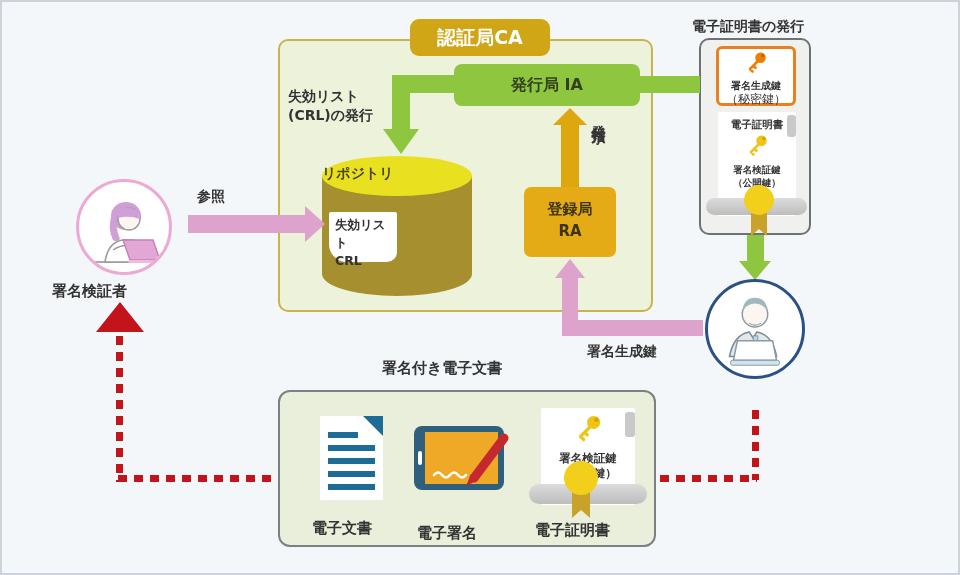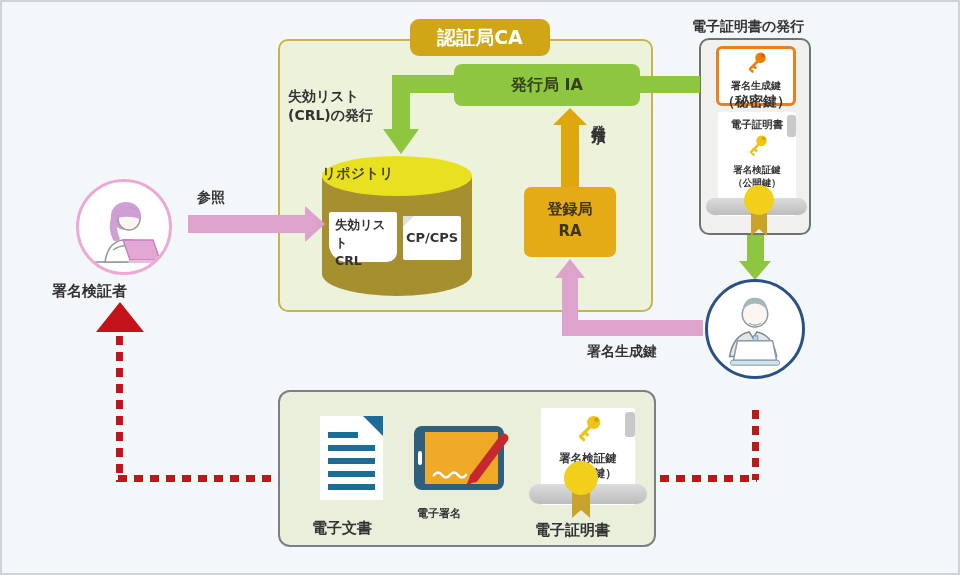--- a/index.html
+++ b/index.html
@@ -67,60 +67,56 @@
     <ellipse cx="75" cy="118" rx="75" ry="22" fill="#a68f2e"></ellipse>
     <rect x="0" y="20" width="150" height="98" fill="#a68f2e"></rect>
     <ellipse cx="75" cy="20" rx="75" ry="20" fill="#e9e11f"></ellipse>
   </svg>
   <div class="abs lbl" style="left:320px;top:162px;width:150px;font-size:14px;color:#4a4415;">リポジトリ</div>
 
   <div class="abs whitecard" style="left:327px;top:210px;width:68px;height:50px;border-radius:2px 2px 10px 18px;padding:4px 0 0 6px;font-size:12.5px;font-weight:700;line-height:1.45;">
     <div>失効リスト</div>
     <div>CRL</div>
   </div>
-  <div class="abs whitecard" style="left:401px;top:214px;width:58px;height:44px;border-radius:2px;font-size:13px;font-weight:700;text-align:center;line-height:44px;">
-    <span>CP/CPS</span>
-    <div class="abs" style="left:0;top:0;width:0;height:0;border-bottom:11px solid transparent;border-left:11px solid #e0e0d8;"></div>
-  </div>
 
   <div class="abs circ" style="left:74px;top:177px;width:96px;height:96px;border:3px solid #eca9d3;">
     <svg width="90" height="90" viewBox="0 0 90 90">
       <line x1="6" y1="80" x2="86" y2="80" stroke="#a9a9a9" stroke-width="2"></line>
       <path d="M26 80 q3-20 18-22 l10 0 q14 2 16 22 z" fill="#fff" stroke="#9a9a9a" stroke-width="1.6"></path>
       <ellipse cx="47" cy="34" rx="15" ry="14" fill="#cf9fd6"></ellipse>
       <path d="M33 32 q-5 14 1 26 q4 3 7-1 q-5-12-3-23 z" fill="#cf9fd6"></path>
       <circle cx="50" cy="37" r="11" fill="#fdf6f0" stroke="#9a9a9a" stroke-width="1.4"></circle>
       <path d="M39 30 q10-9 21 0 q2 3 1 7 q-11-4-22-1 z" fill="#cf9fd6"></path>
       <path d="M34 68 q9-6 18-4" fill="none" stroke="#9a9a9a" stroke-width="1.4"></path>
       <polygon points="44,58 74,58 81,78 51,78" fill="#e2a7d4" stroke="#c77fb8" stroke-width="1.4"></polygon>
       <rect x="49" y="78" width="34" height="3" rx="1.5" fill="#eebade"></rect>
     </svg>
   </div>
   <div class="abs lbl" style="left:50px;top:279px;width:145px;font-size:15px;">署名検証者</div>
 
   <div class="abs pink" style="left:186px;top:213px;width:119px;height:18px;"></div>
   <div class="abs tri" style="left:303px;top:204px;border-top:18px solid transparent;border-bottom:18px solid transparent;border-left:20px solid #dda3cd;"></div>
-  <div class="abs lbl" style="left:195px;top:186px;width:90px;font-size:14px;">参照</div>
+  <div class="abs lbl" style="left:195px;top:186px;width:90px;font-size:14px;font-family:Liberation Serif, serif;">参照</div>
 
   <div class="abs tri" style="left:553px;top:257px;border-left:15px solid transparent;border-right:15px solid transparent;border-bottom:19px solid #dda3cd;z-index:2;"></div>
   <div class="abs pink" style="left:560px;top:274px;width:16px;height:60px;z-index:2;"></div>
   <div class="abs pink" style="left:560px;top:318px;width:141px;height:16px;z-index:2;"></div>
   <div class="abs lbl" style="left:585px;top:340px;width:110px;font-size:14px;">署名生成鍵</div>
 
   <div class="abs lbl" style="left:690px;top:15px;width:126px;font-size:14px;">電子証明書の発行</div>
   <div class="abs panel" style="left:697px;top:36px;width:112px;height:197px;z-index:1;"></div>
 
   <div class="abs keycard" style="left:714px;top:44px;width:80px;height:60px;z-index:2;">
     <svg width="24" height="24" viewBox="0 0 32 32" style="margin-top:2px;">
       <circle cx="22" cy="9" r="7" fill="#ef7d00"></circle>
       <circle cx="25" cy="6" r="2.4" fill="#c96400"></circle>
       <path d="M19 13 L8 24 M8 24 l3.4 3.4 M12.5 19.5 l2.8 2.8" stroke="#ef7d00" stroke-width="3.4" stroke-linecap="round" fill="none"></path>
     </svg>
     <div style="font-size:10px;font-weight:700;line-height:1.3;">署名生成鍵</div>
-    <div style="font-size:14px;font-weight:700;line-height:1.3;text-align:center;">（秘密鍵）</div>
+    <div style="font-size:12px;font-weight:400;line-height:1.3;text-align:center;">（秘密鍵）</div>
   </div>
 
   <div class="abs whitecard" style="left:716px;top:110px;width:78px;height:104px;border-radius:2px;text-align:center;z-index:2;">
     <div class="abs graytab" style="right:0;top:3px;width:9px;height:22px;"></div>
     <div style="font-size:10.5px;font-weight:700;margin-top:6px;">電子証明書</div>
     <svg width="24" height="24" viewBox="0 0 32 32" style="margin-top:2px;">
       <circle cx="22" cy="9" r="7" fill="#f0c417"></circle>
       <circle cx="25" cy="6" r="2.4" fill="#d2a500"></circle>
       <path d="M19 13 L8 24 M8 24 l3.4 3.4 M12.5 19.5 l2.8 2.8" stroke="#f0c417" stroke-width="3.4" stroke-linecap="round" fill="none"></path>
     </svg>
@@ -147,41 +143,42 @@
       <rect x="23" y="80" width="50" height="5" rx="2" fill="#cfe4ee" stroke="#8a9aa6" stroke-width="1"></rect>
     </svg>
   </div>
 
   <div class="abs dotV" style="left:750px;top:408px;width:7px;height:70px;"></div>
   <div class="abs dotH" style="left:658px;top:473px;width:97px;height:7px;"></div>
   <div class="abs dotH" style="left:116px;top:473px;width:160px;height:7px;"></div>
   <div class="abs dotV" style="left:114px;top:334px;width:7px;height:146px;"></div>
   <div class="abs tri" style="left:94px;top:300px;border-left:24px solid transparent;border-right:24px solid transparent;border-bottom:30px solid #c3131b;"></div>
 
+  <div class="abs lbl" style="left:380px;top:356px;width:165px;font-size:15px;">署名付き電子文書</div>
   <div class="abs bottom-box" style="left:276px;top:388px;width:378px;height:157px;"></div>
 
   <div class="abs whitecard" style="left:318px;top:414px;width:63px;height:84px;">
     <div class="abs tri" style="left:43px;top:0;border-left:20px solid transparent;border-top:20px solid #1d6b97;"></div>
     <div class="doc-line" style="left:8px;top:16px;width:30px;"></div>
     <div class="doc-line" style="left:8px;top:29px;width:47px;"></div>
     <div class="doc-line" style="left:8px;top:42px;width:47px;"></div>
     <div class="doc-line" style="left:8px;top:55px;width:47px;"></div>
     <div class="doc-line" style="left:8px;top:68px;width:47px;"></div>
   </div>
   <div class="abs lbl" style="left:310px;top:518px;width:80px;font-size:15px;font-family:Liberation Mono, monospace;">電子文書</div>
 
   <svg class="abs" style="left:408px;top:418px;" width="104" height="78" viewBox="0 0 104 78">
     <rect x="4" y="6" width="90" height="64" rx="8" fill="#2e5f7d"></rect>
     <rect x="15" y="12" width="73" height="52" fill="#f0a827"></rect>
     <rect x="8" y="31" width="4" height="14" rx="2" fill="#fff"></rect>
     <path d="M24 55 q4-5 8 0 t8 0 t8 0 t8 0" fill="none" stroke="#fff" stroke-width="2.6" stroke-linecap="round"></path>
     <line x1="64" y1="58" x2="94" y2="18" stroke="#c5282e" stroke-width="9" stroke-linecap="round"></line>
     <polygon points="56,66 66,61 61,54" fill="#c5282e"></polygon>
   </svg>
-  <div class="abs lbl" style="left:415px;top:505px;width:90px;font-size:11px;">電子署名</div>
+  <div class="abs lbl" style="left:415px;top:521px;width:90px;font-size:15px;">電子署名</div>
 
   <div class="abs whitecard" style="left:539px;top:406px;width:94px;height:97px;border-radius:2px;text-align:center;z-index:2;">
     <div class="abs graytab" style="right:0;top:4px;width:10px;height:25px;"></div>
     <svg width="30" height="30" viewBox="0 0 32 32" style="margin-top:6px;">
       <circle cx="22" cy="9" r="7" fill="#f0c417"></circle>
       <circle cx="25" cy="6" r="2.4" fill="#d2a500"></circle>
       <path d="M19 13 L8 24 M8 24 l3.4 3.4 M12.5 19.5 l2.8 2.8" stroke="#f0c417" stroke-width="3.4" stroke-linecap="round" fill="none"></path>
     </svg>
     <div style="font-size:11.5px;font-weight:700;margin-top:3px;">署名検証鍵</div>
     <div style="font-size:11.5px;font-weight:700;">（公開鍵）</div>

